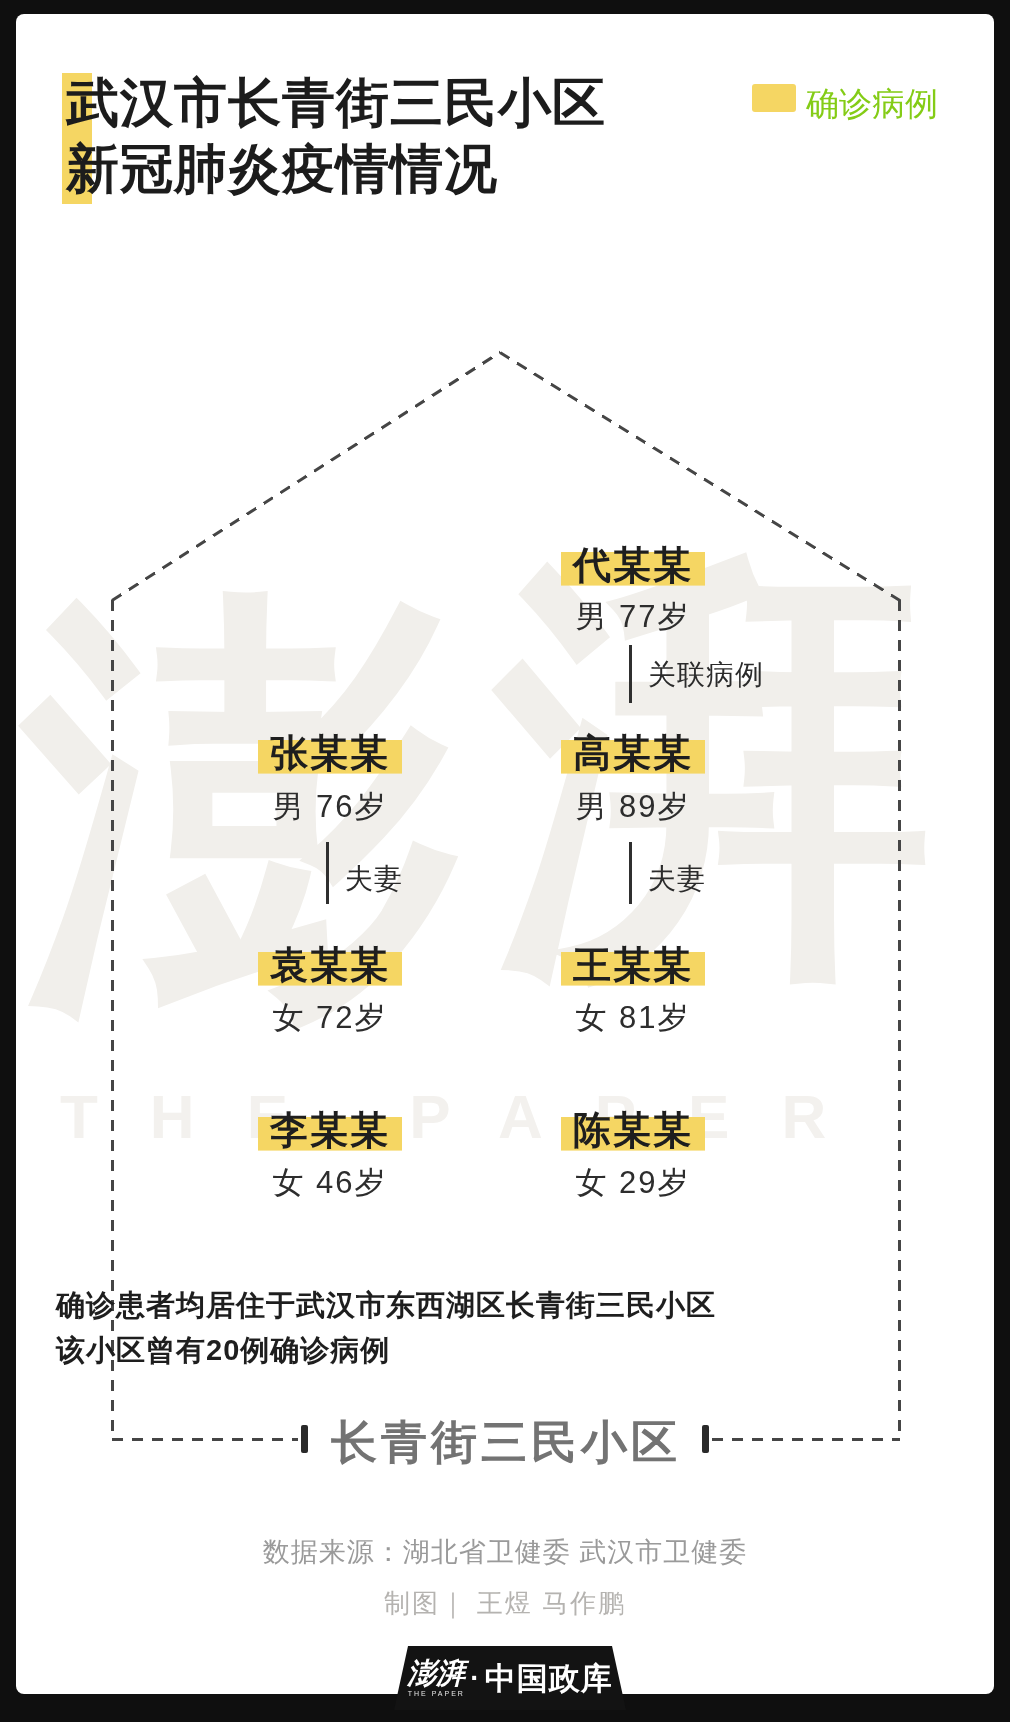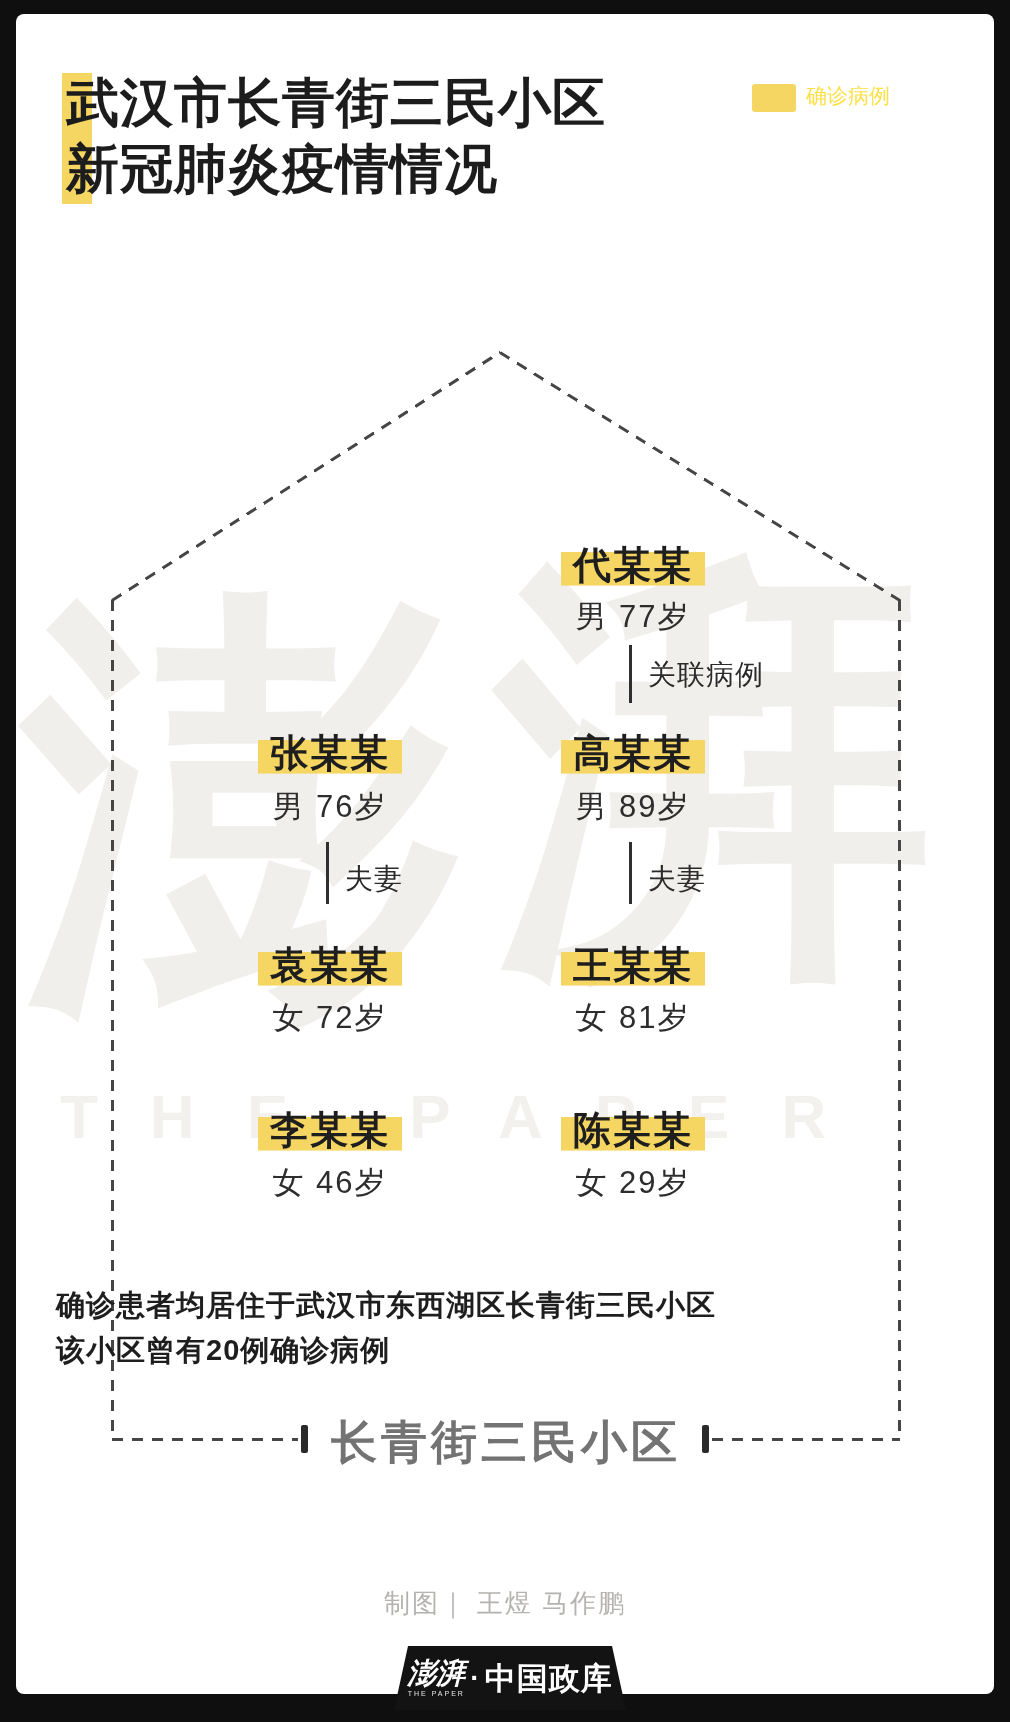--- a/index.html
+++ b/index.html
@@ -8,21 +8,21 @@
   .canvas{position:absolute;left:16px;top:14px;width:978px;height:1680px;background:#ffffff;border-radius:8px;}
   .abs{position:absolute;}
   
   .wm{position:absolute;color:#f1efeb;z-index:1;user-select:none;line-height:1;}
   .wm-char{font-size:440px;font-weight:700;}
   .wm-latin{font-size:62px;font-weight:700;letter-spacing:52px;color:#f3f1ee;}
   
   .hl-strip{background:#F5D663;}
   .title{font-size:53px;font-weight:800;color:#1c1c1c;letter-spacing:1px;line-height:1;z-index:2;}
   .legend-swatch{width:44px;height:28px;background:#F5D663;border-radius:3px;z-index:2;}
-  .legend-label{font-size:21px;color:#fde047;z-index:2;}
+  .legend-label{font-size:33px;color:#84cc16;z-index:2;}
   .date-note{font-size:27px;font-weight:700;color:#222;z-index:2;}
   
   .dash-h{height:3px;background:repeating-linear-gradient(to right,#454545 0 11px,transparent 11px 20px);z-index:2;}
   .dash-v{width:3px;background:repeating-linear-gradient(to bottom,#454545 0 11px,transparent 11px 20px);z-index:2;}
   .roof{transform-origin:0 50%;}
   .tick{width:7px;height:28px;background:#2a2a2a;border-radius:2px;z-index:2;}
   .house-label{font-size:46px;font-weight:800;color:#737373;letter-spacing:4px;transform:translateX(-50%);z-index:2;white-space:nowrap;}
   
   .resident{transform:translateX(-50%);z-index:2;white-space:nowrap;}
   .rname{font-size:38px;font-weight:800;color:#1e1e1e;letter-spacing:2px;line-height:1.2;}
@@ -96,20 +96,21 @@
 
   <div class="abs conn-line" style="left:326px;top:842px;height:62px;"></div>
   <div class="abs conn-label" style="left:345px;top:860px;">夫妻</div>
 
   <div class="abs conn-line" style="left:629px;top:842px;height:62px;"></div>
   <div class="abs conn-label" style="left:648px;top:860px;">夫妻</div>
 
   <div class="abs summary" style="top:1286px;">确诊患者均居住于武汉市东西湖区长青街三民小区</div>
   <div class="abs summary" style="top:1331px;">该小区曾有20例确诊病例</div>
 
+  <div class="abs source" style="top:1534px;">数据来源：湖北省卫健委 武汉市卫健委</div>
   <div class="abs credits" style="top:1586px;">制图｜ 王煜 马作鹏</div>
 
   <div class="abs badge">
     <span class="badge-script">
       <span class="cn">澎湃</span>
       <span class="en">THE PAPER</span>
     </span>
     <span class="badge-dot">·</span>
     <span class="badge-name">中国政库</span>
   </div>

